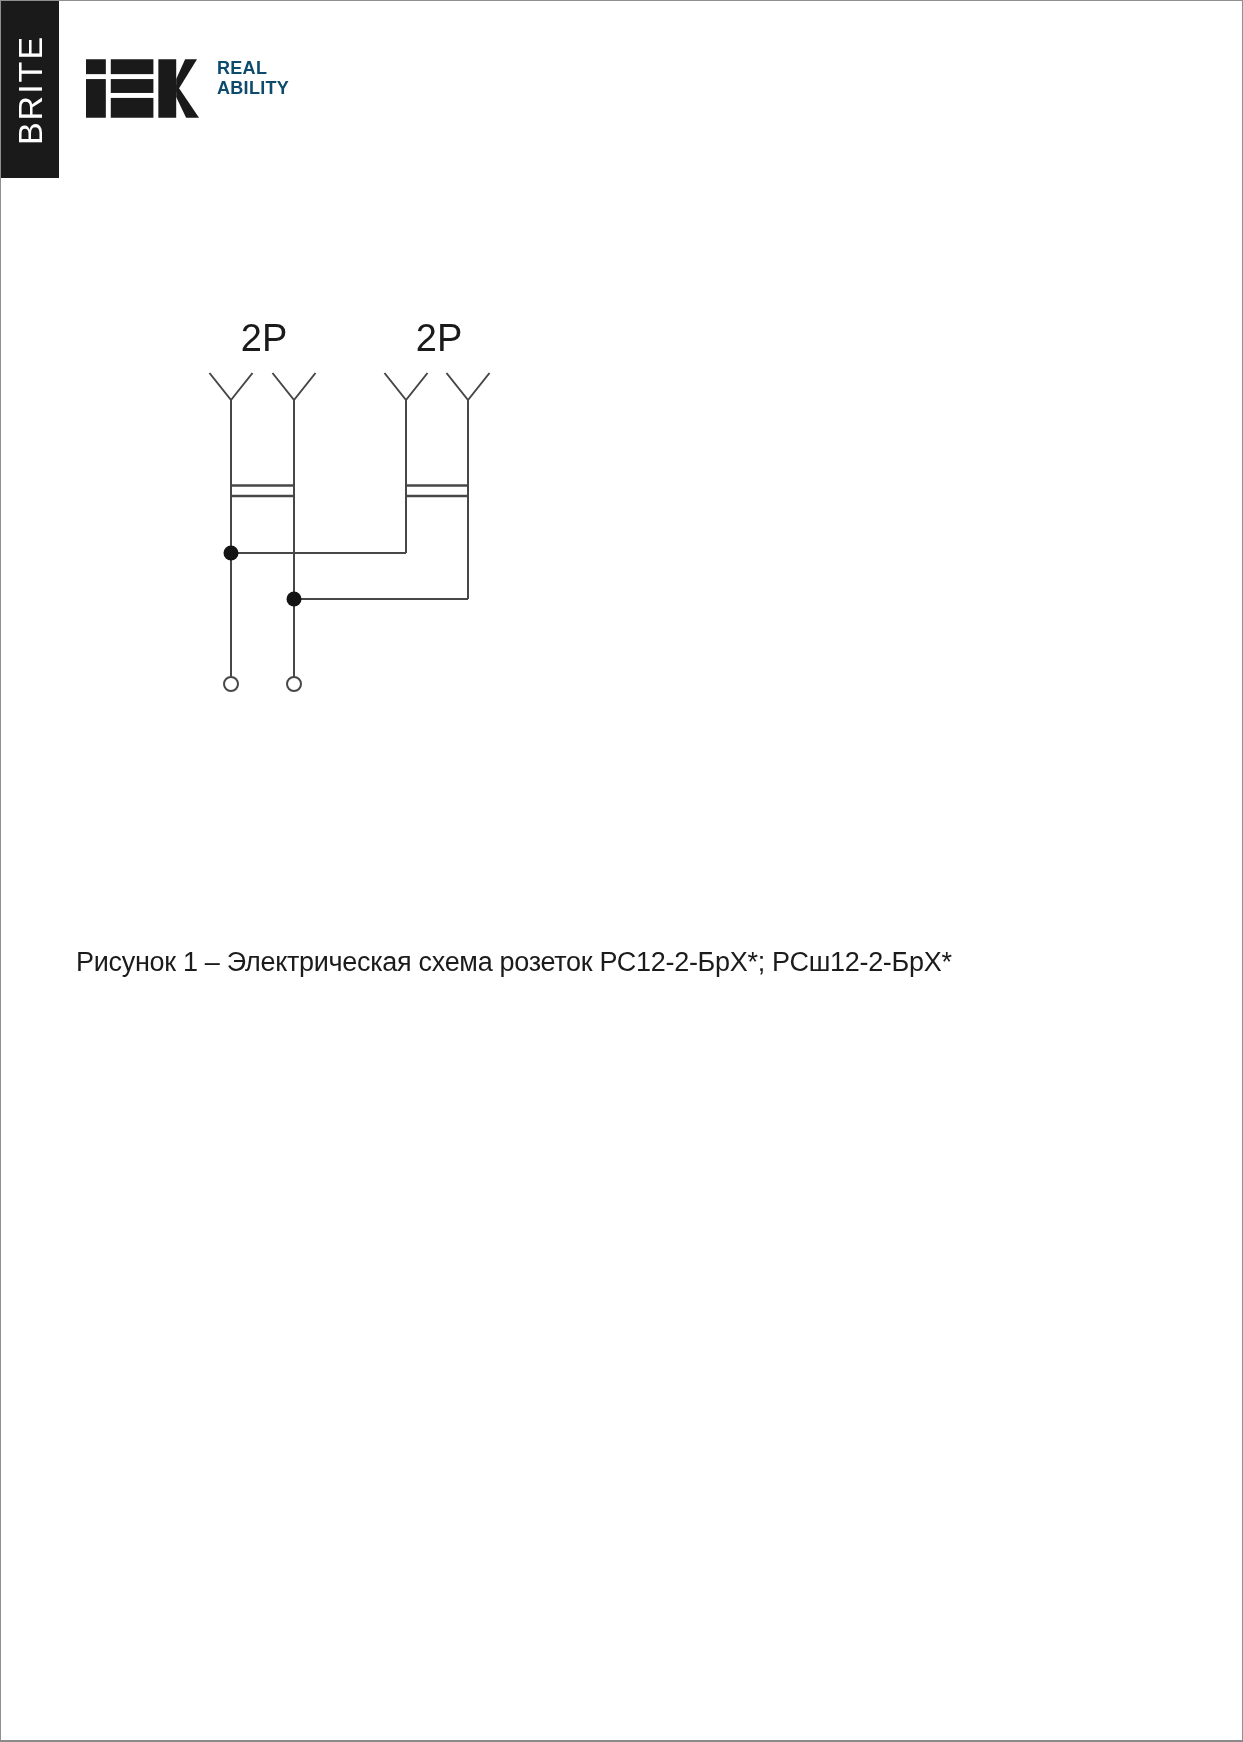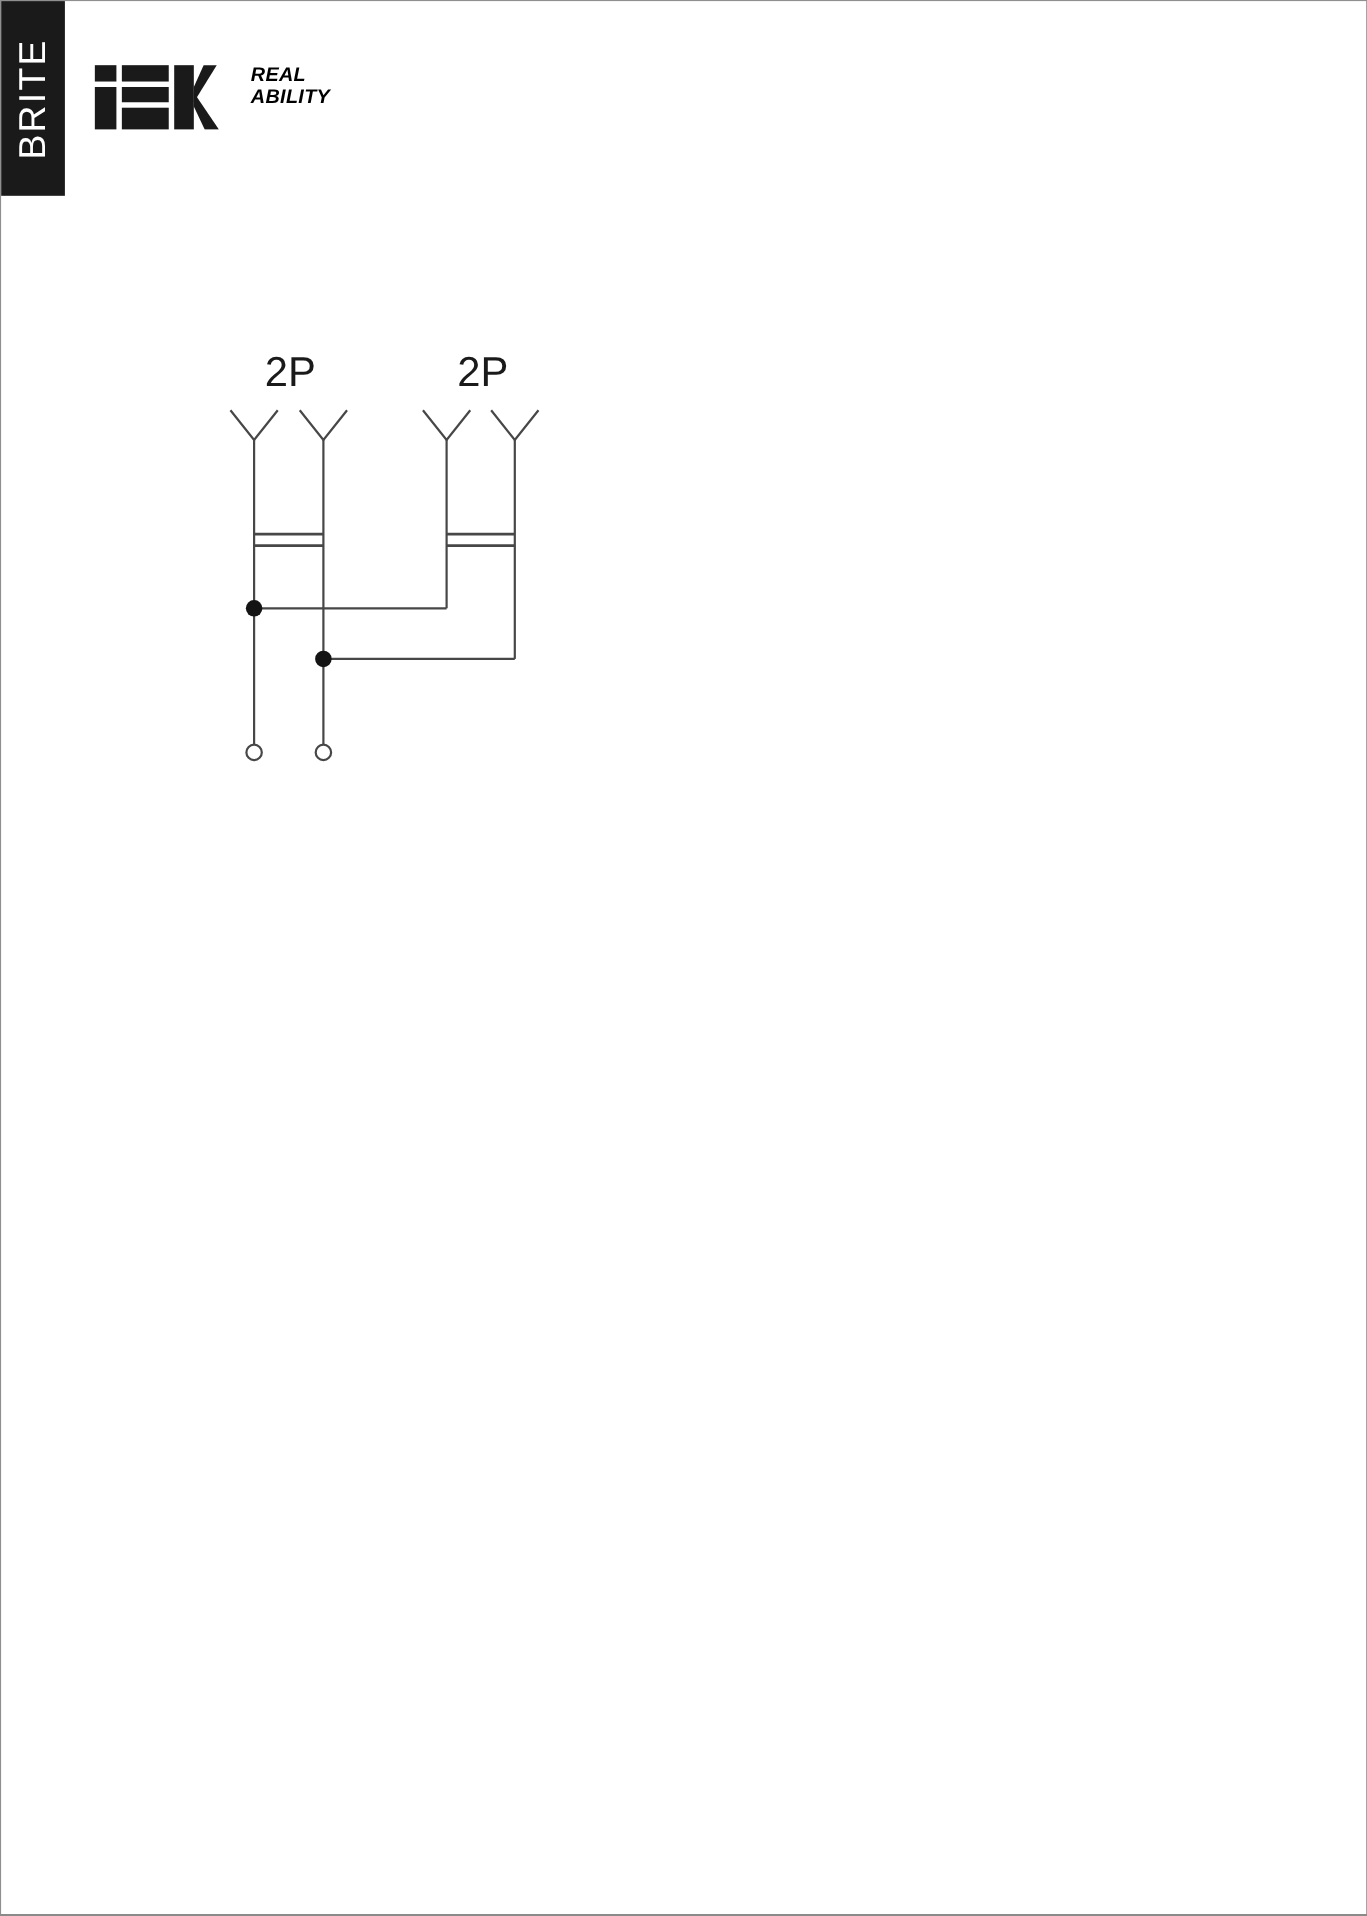--- a/index.html
+++ b/index.html
@@ -42,28 +42,27 @@
   
   .logo-block {
     position: absolute;
     left: 85px;
     top: 58px;
     width: 113px;
     height: 59px;
   }
   .tagline {
     position: absolute;
-    left: 227px;
+    left: 216px;
     top: 57px;
-    color: #000000;
+    color: #0c4a6e;
     font-size: 18px;
     font-weight: 700;
     line-height: 20px;
     letter-spacing: 0.3px;
-    font-style: italic;
   }
   
   .schematic-svg {
     position: absolute;
     left: 180px;
     top: 300px;
     width: 330px;
     height: 410px;
   }
   .schematic-svg text {
@@ -141,14 +140,15 @@
       <path d="M293,598 L467,598"></path>
     </g>
 
     <circle cx="230" cy="552" r="7.5" fill="#141414"></circle>
     <circle cx="293" cy="598" r="7.5" fill="#141414"></circle>
 
     <circle cx="230" cy="683" r="7" fill="#ffffff" stroke="#474747" stroke-width="2"></circle>
     <circle cx="293" cy="683" r="7" fill="#ffffff" stroke="#474747" stroke-width="2"></circle>
   </svg>
 
+  <div class="figure-caption">Рисунок 1 – Электрическая схема розеток РС12-2-БрХ*; РСш12-2-БрХ*</div>
 
 </div>
 
 </body></html>

